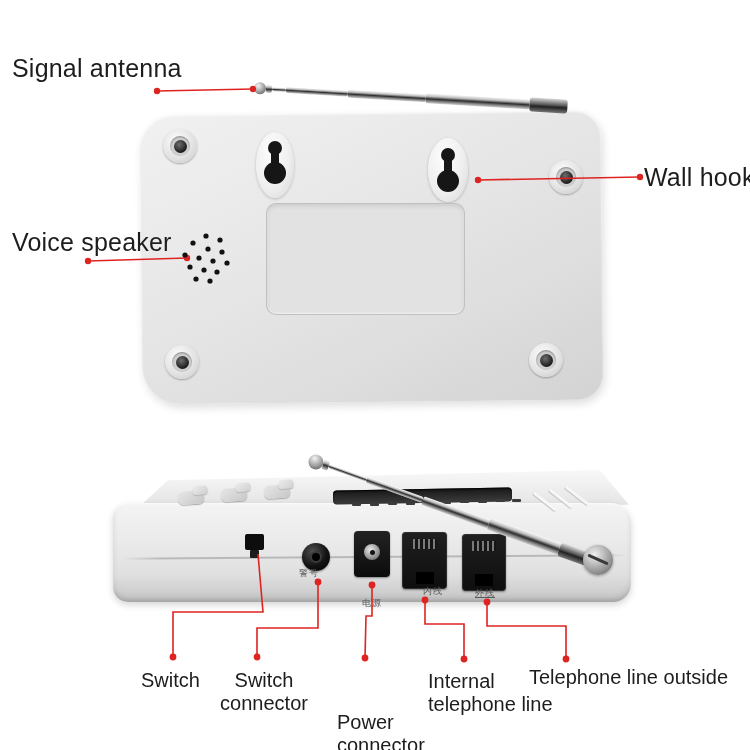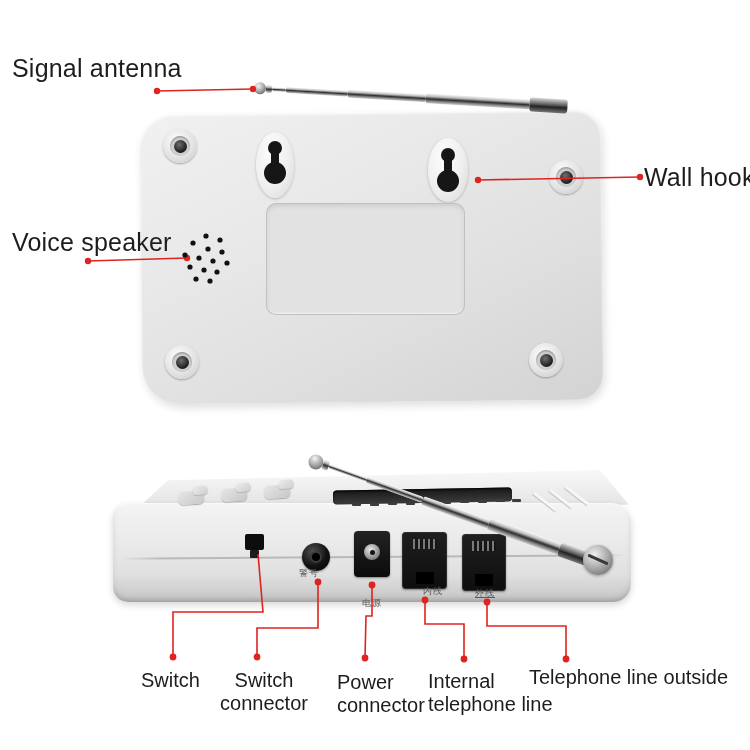--- a/index.html
+++ b/index.html
@@ -262,21 +262,21 @@
   <div class="lbl" style="left:12px;top:228px;">Voice speaker</div>
 
   <div class="lbl-sm" style="left:141px;top:669px;">Switch</div>
 
   <div class="lbl-sm center" style="left:214px;top:669px;width:100px;">
     <span style="display:block;">Switch</span>
     <span style="display:block;">connector</span>
   </div>
 
   <div class="lbl-sm" style="left:337px;top:671px;">
-    <span style="display:block;">Power</span>
+    <span style="display:block;margin-top:40px;">Power</span>
     <span style="display:block;">connector</span>
   </div>
 
   <div class="lbl-sm" style="left:428px;top:670px;">
     <span style="display:block;">Internal</span>
     <span style="display:block;">telephone line</span>
   </div>
 
   <div class="lbl-sm" style="left:529px;top:666px;text-align:center;">Telephone line outside</div>
 

